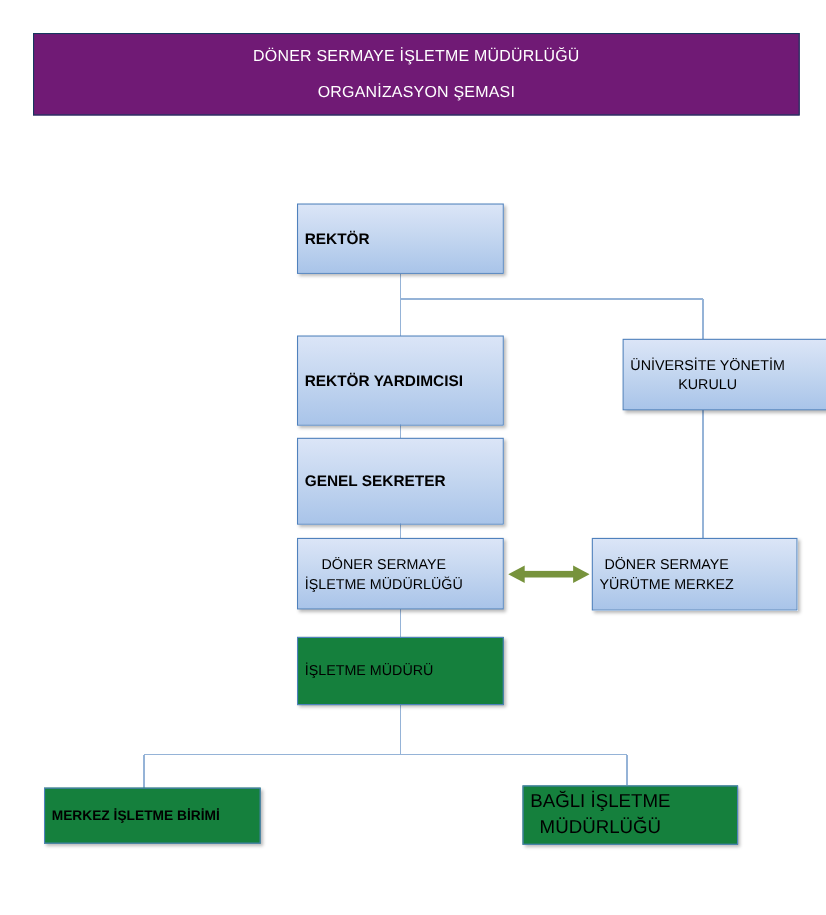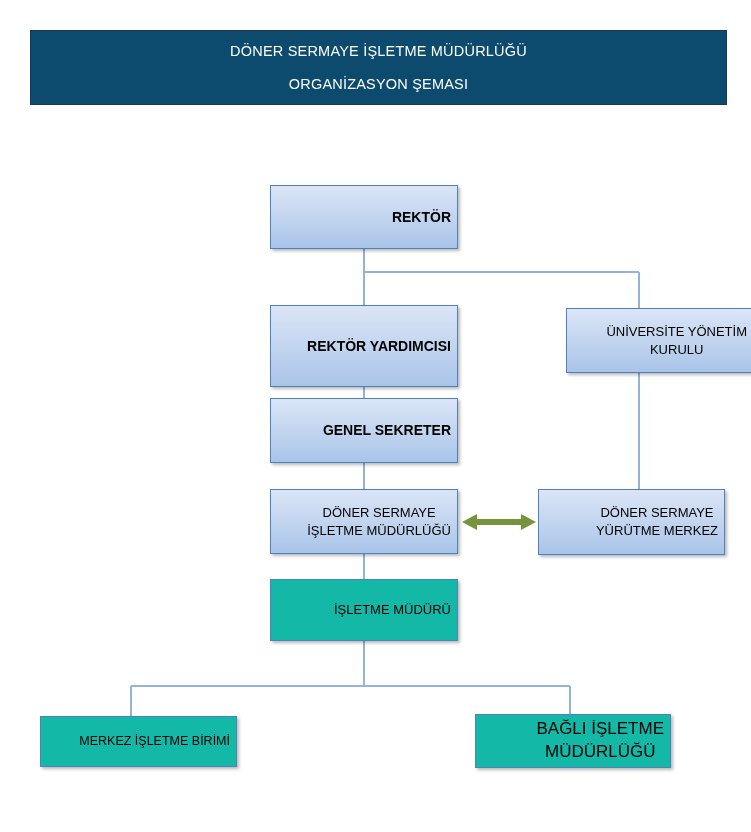--- a/index.html
+++ b/index.html
@@ -23,21 +23,21 @@
     height: 832px;
   }
 
   
   .title-banner {
     position: absolute;
     left: 30px;
     top: 30px;
     width: 697px;
     height: 75px;
-    background: #0c4a6e;
+    background: #701a75;
     border: 1px solid #17375e;
     box-sizing: border-box;
     display: flex;
     flex-direction: column;
     align-items: center;
     justify-content: center;
     color: #ffffff;
     z-index: 5;
   }
   .title-line {
@@ -58,52 +58,52 @@
     z-index: 1;
     pointer-events: none;
   }
 
   
   .node {
     position: absolute;
     box-sizing: border-box;
     display: flex;
     align-items: center;
-    justify-content: flex-end;
+    justify-content: flex-start;
     text-align: center;
     color: #000000;
     z-index: 3;
     box-shadow: 2px 2px 3px rgba(0,0,0,0.28);
   }
   .node .node-label {
     display: block;
     line-height: 1.35;
     padding: 0 6px;
   }
 
   .node.blue {
     background: linear-gradient(to bottom, #dbe5f7 0%, #c5d7f0 45%, #a9c4e9 100%);
     border: 1px solid #4f81bd;
   }
   .node.orange {
-    background: #14b8a6;
+    background: #15803d;
     border: 1px solid #4f81bd;
   }
 
   
   #node-rektor        { left:270px; top:185px; width:188px; height:64px; font-size:14px; font-weight:bold; }
   #node-rektor-yrd    { left:270px; top:305px; width:188px; height:82px; font-size:14px; font-weight:bold; }
-  #node-genel-sekreter{ left:270px; top:398px; width:188px; height:65px; font-size:14px; font-weight:bold; }
+  #node-genel-sekreter{ left:270px; top:398px; width:188px; height:79px; font-size:14px; font-weight:bold; }
   #node-dsim          { left:270px; top:489px; width:188px; height:65px; font-size:13px; font-weight:normal; }
   #node-isletme-mud   { left:270px; top:579px; width:188px; height:62px; font-size:13px; font-weight:normal; }
 
   #node-uyk           { left:545px; top:308px; width:188px; height:65px; font-size:13px; font-weight:normal;margin-left:21px; }
   #node-dsyk          { left:538px; top:489px; width:187px; height:66px; font-size:13px; font-weight:normal; }
 
-  #node-merkez        { left:40px;  top:716px; width:197px; height:51px; font-size:12.5px; font-weight:normal; }
+  #node-merkez        { left:40px;  top:716px; width:197px; height:51px; font-size:12.5px; font-weight:bold; }
   #node-bagli         { left:475px; top:714px; width:196px; height:54px; font-size:17px; font-weight:normal; }
 
   
   #link-arrow {
     position: absolute;
     left: 462px;
     top: 508px;
     width: 74px;
     height: 28px;
     z-index: 4;

